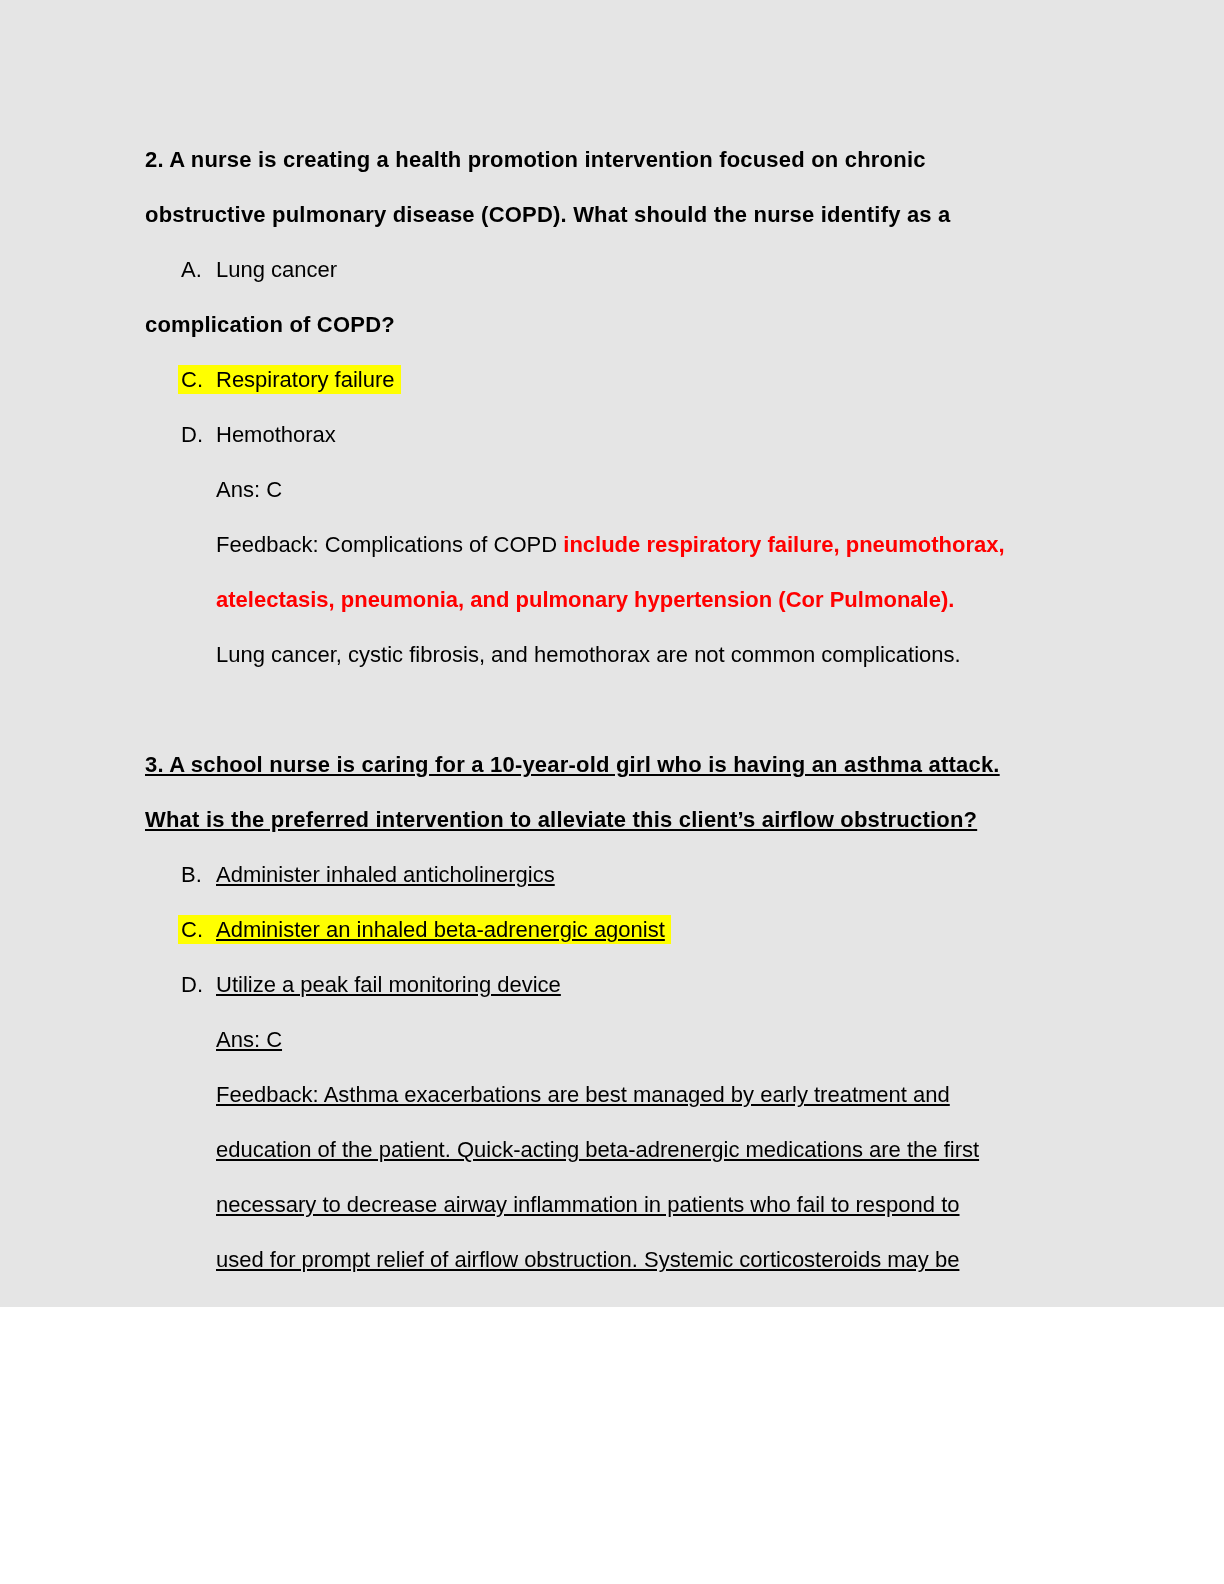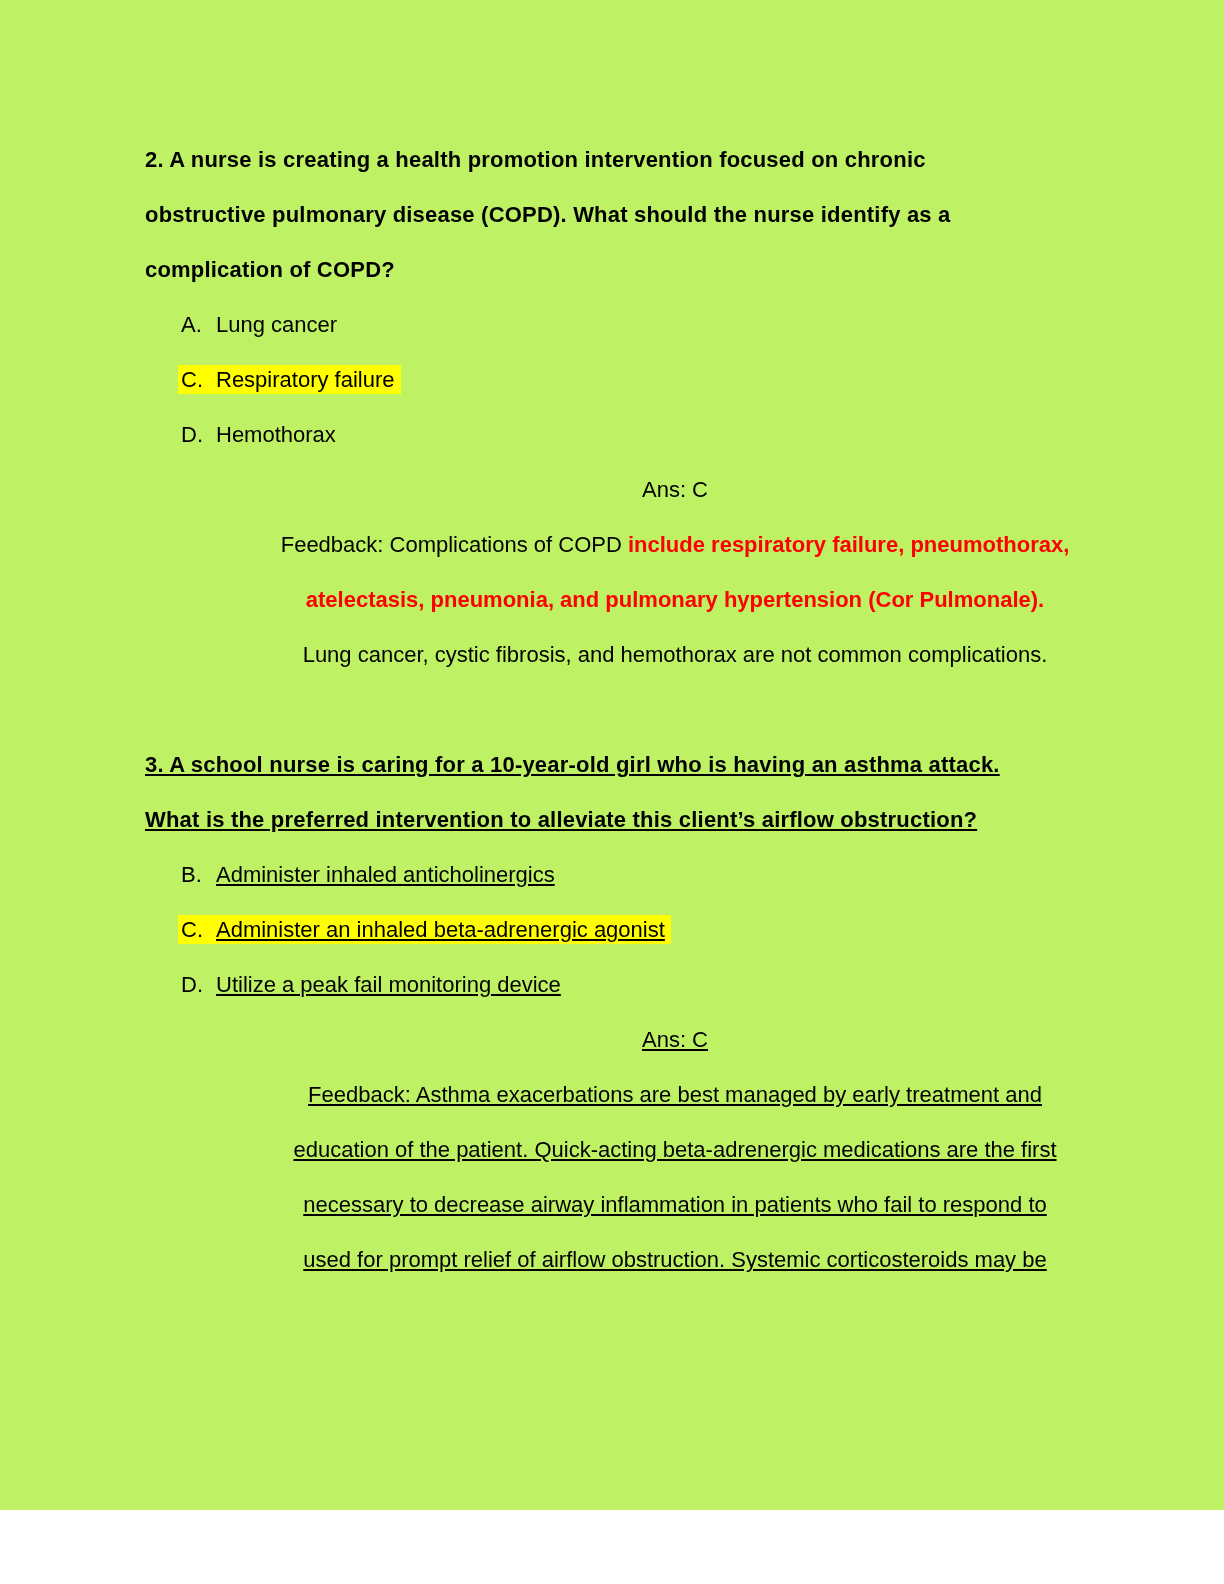--- a/index.html
+++ b/index.html
@@ -3,43 +3,42 @@
 <meta charset="utf-8">
 <style>
   html, body {
     margin: 0;
     padding: 0;
     background: #ffffff;
   }
   .page {
     position: relative;
     width: 1224px;
-    height: 1510px;
-    background: #bef264;
+    height: 1307px;
+    background: #e5e5e5;
     box-sizing: border-box;
     padding: 132px 90px 0 145px;
     font-family: "Liberation Sans", sans-serif;
     font-size: 22px;
     color: #000000;
     overflow: hidden;
   }
   .line {
     line-height: 55px;
     white-space: nowrap;
   }
   .stem {
     font-weight: bold;
     letter-spacing: 0.2px;
   }
   .option-row {
     padding-left: 36px;
   }
   .indent2 {
     padding-left: 71px;
-    text-align: center;
   }
   .opt-letter {
     display: inline-block;
     width: 35px;
   }
   .opt-wrap.highlighted {
     background: #ffff00;
     padding: 2px 6px 2px 3px;
     margin-left: -3px;
   }
@@ -52,22 +51,22 @@
     text-decoration: underline;
   }
 </style>
 </head>
 <body>
 
 <div class="page">
     <section class="question">
       <div class="line stem">2. A nurse is creating a health promotion intervention focused on chronic</div>
       <div class="line stem">obstructive pulmonary disease (COPD). What should the nurse identify as a</div>
+      <div class="line option-row"><span class="opt-wrap"><span class="opt-letter">A.</span><span class="opt-text">Lung cancer</span></span></div>
       <div class="line stem">complication of COPD?</div>
-      <div class="line option-row"><span class="opt-wrap"><span class="opt-letter">A.</span><span class="opt-text">Lung cancer</span></span></div>
       <div class="line option-row"><span class="opt-wrap highlighted"><span class="opt-letter">C.</span><span class="opt-text">Respiratory failure</span></span></div>
       <div class="line option-row"><span class="opt-wrap"><span class="opt-letter">D.</span><span class="opt-text">Hemothorax</span></span></div>
       <div class="line indent2">Ans: C</div>
       <div class="line indent2 feedback-line"><span class="seg">Feedback: Complications of COPD </span><span class="seg em">include respiratory failure, pneumothorax,</span></div>
       <div class="line indent2 feedback-line"><span class="seg em">atelectasis, pneumonia, and pulmonary hypertension (Cor Pulmonale).</span></div>
       <div class="line indent2 feedback-line"><span class="seg">Lung cancer, cystic fibrosis, and hemothorax are not common complications.</span></div>
     </section>
     <section class="question spaced">
       <div class="line stem">3. A school nurse is caring for a 10-year-old girl who is having an asthma attack.</div>
       <div class="line stem">What is the preferred intervention to alleviate this client’s airflow obstruction?</div>

